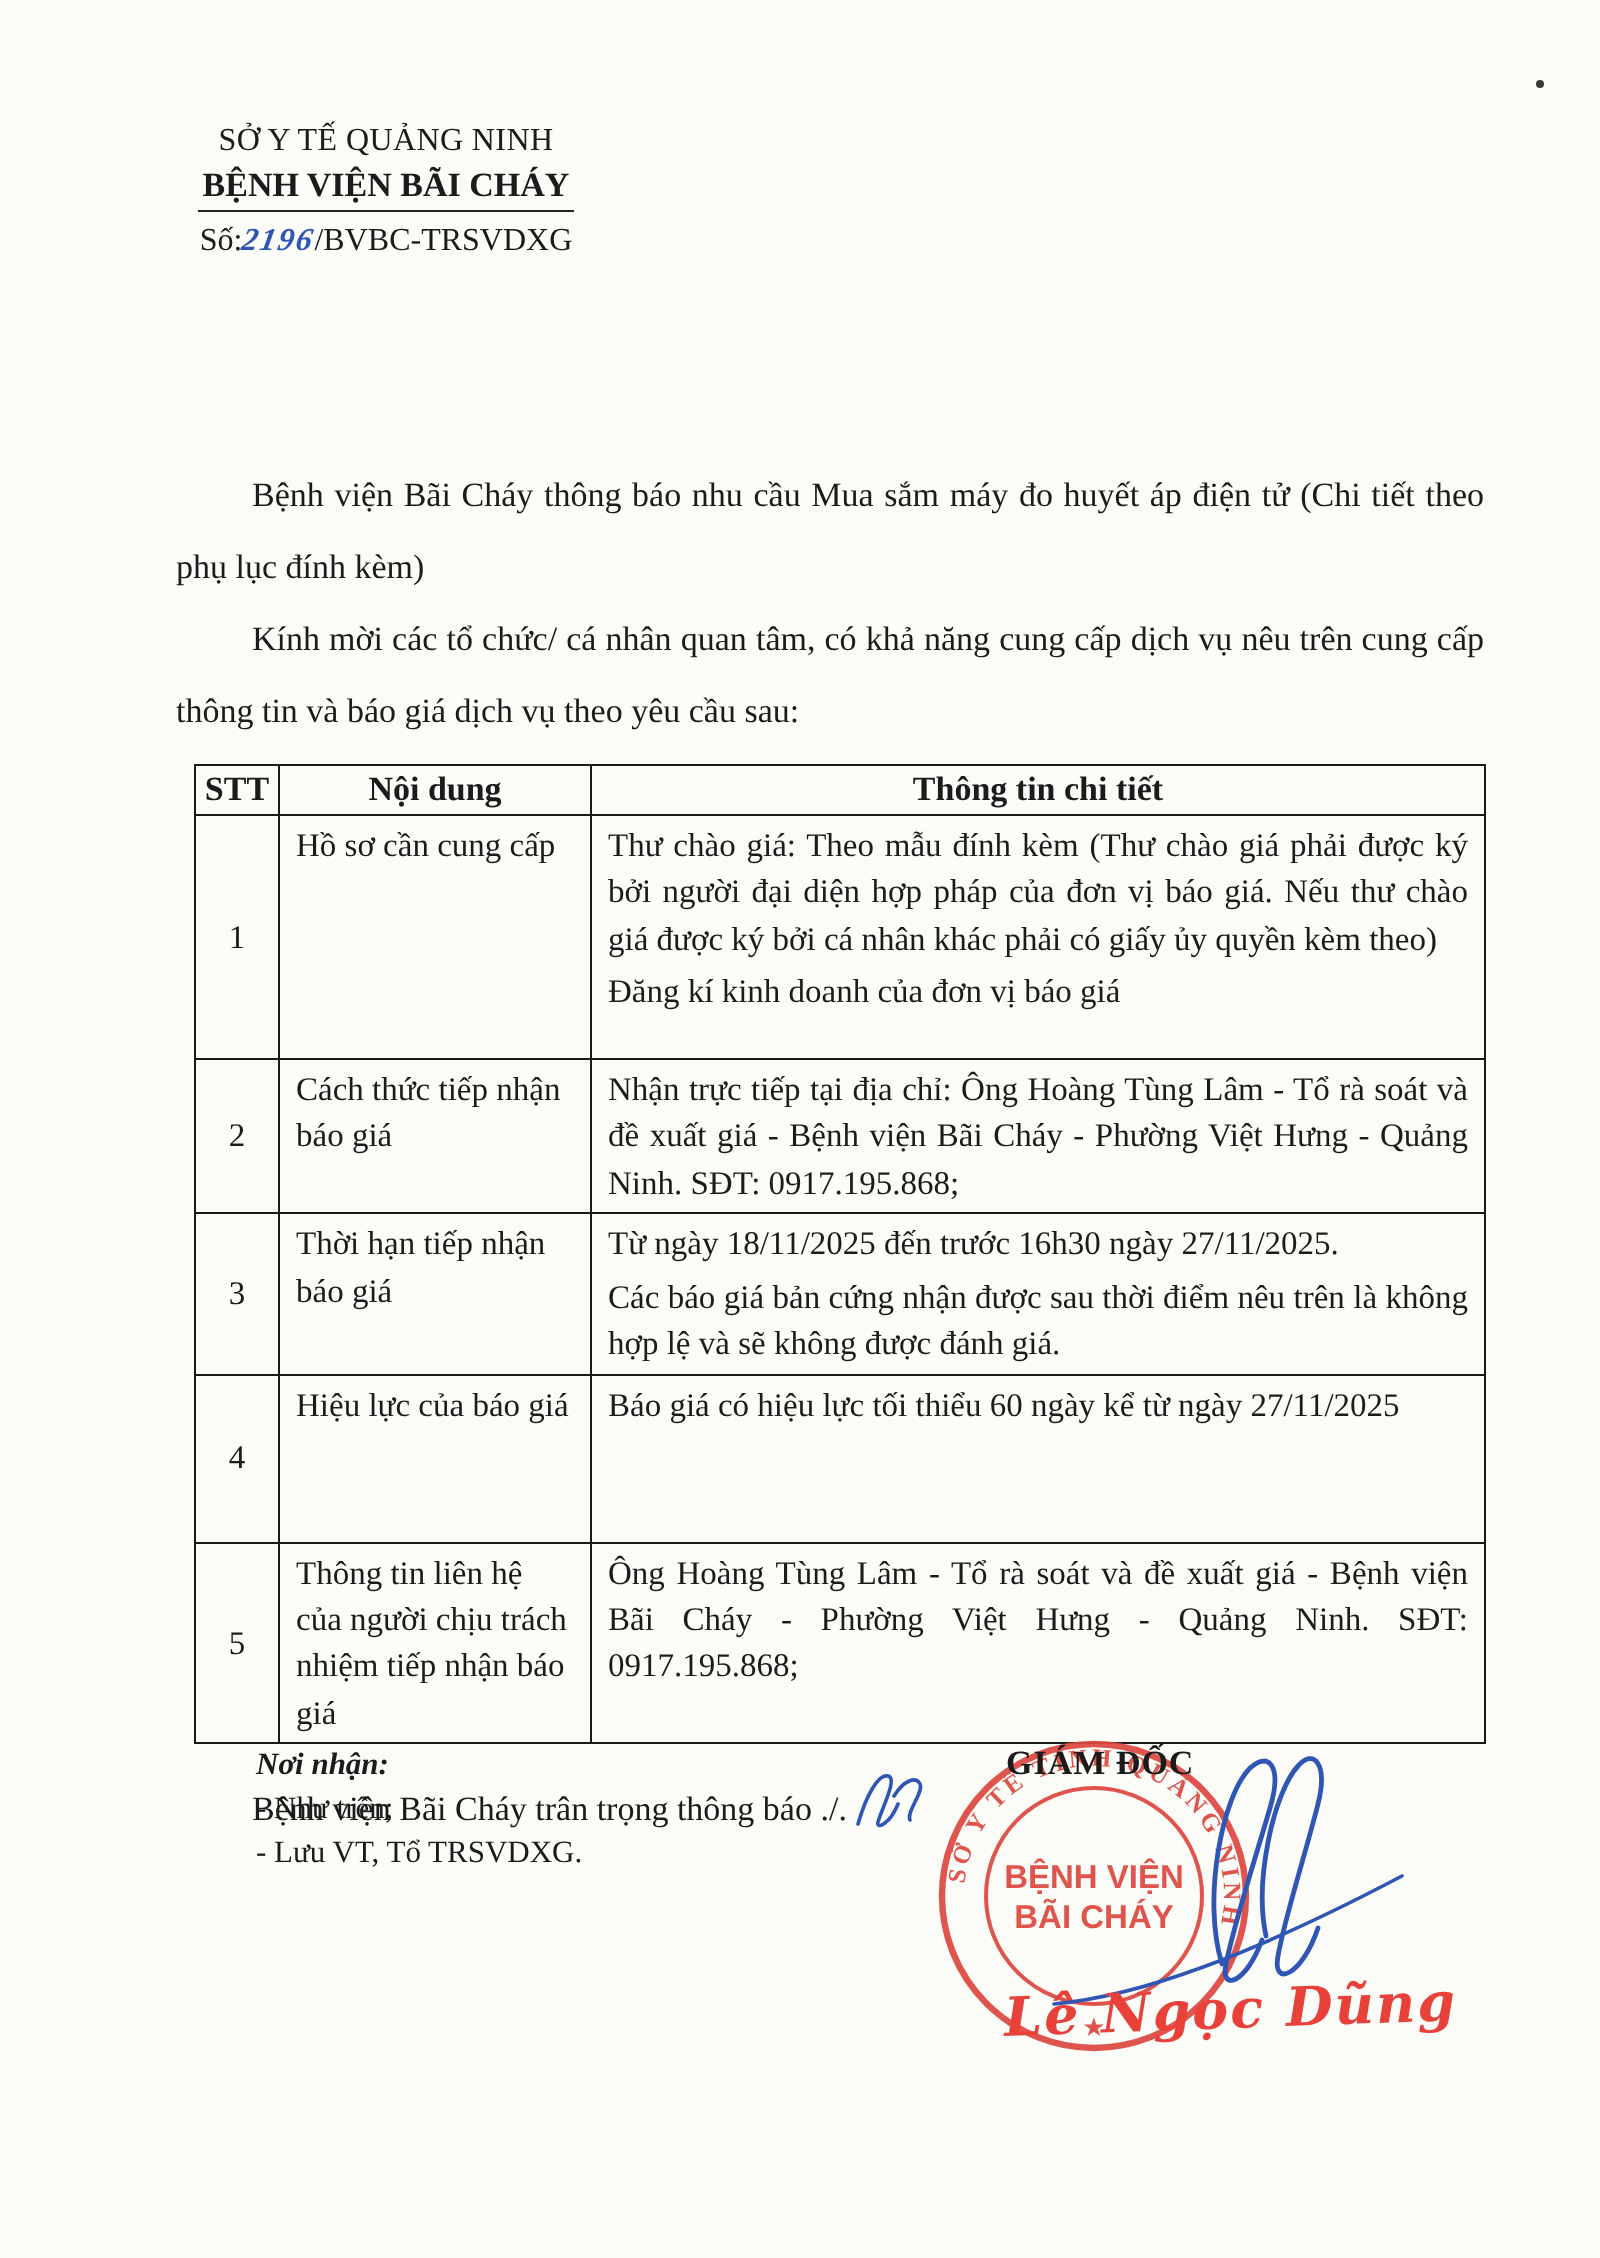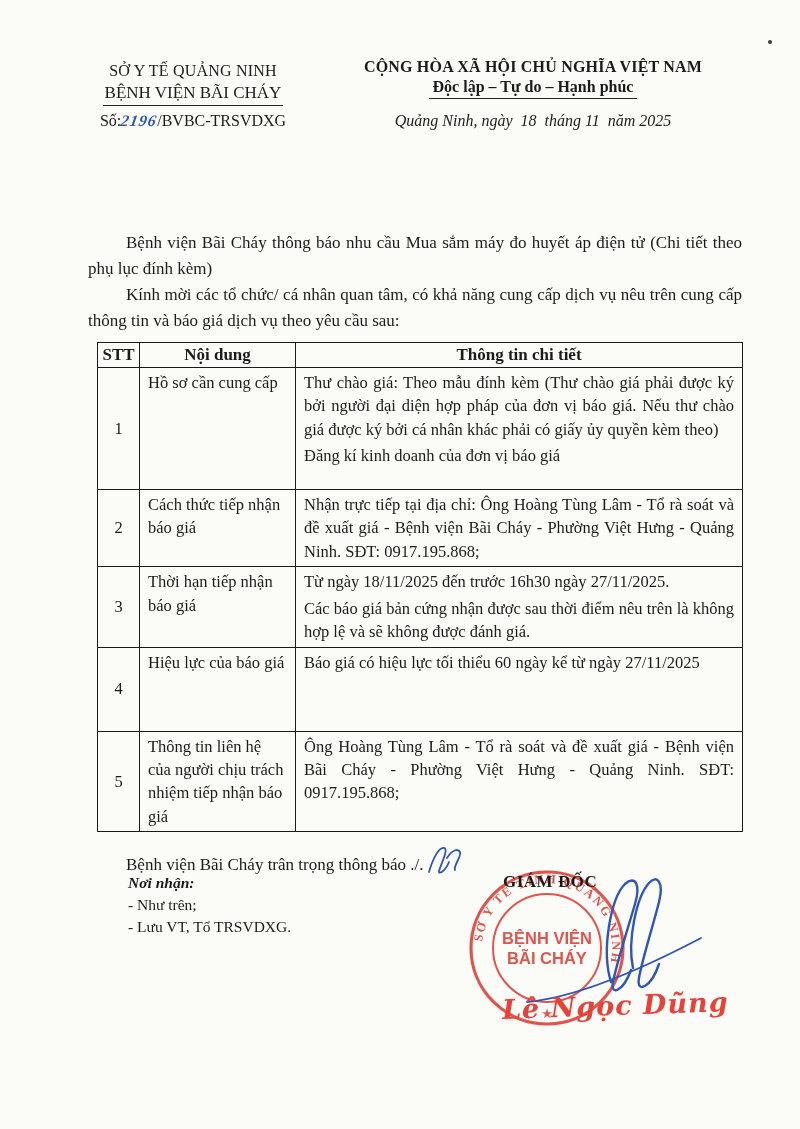--- a/index.html
+++ b/index.html
@@ -13,21 +13,21 @@
   }
   .page { position:absolute; inset:0;border-radius:16px; }
 
   
   .header-left {
     position:absolute; left:82px; top:60px; width:222px;
     text-align:center; font-size:16px; line-height:21px;
   }
   .org-parent { letter-spacing:0.2px; }
   .org-name {
-    font-weight:normal; font-size:17px; display:inline-block;
+    font-weight:bold; font-size:17px; display:inline-block;
     border-bottom:1.6px solid #222; padding:0 2px 2px 2px; margin-top:1px;
   }
   .doc-number { margin-top:4px; font-size:16px; }
   .doc-number .hand {
     color:#2f55b5; font-style:italic; font-weight:bold;
     display:inline-block; transform:skewX(-10deg); letter-spacing:1px;
   }
   .subject { margin-top:2px; font-size:15.5px; line-height:21px; }
 
   .header-right {
@@ -41,21 +41,21 @@
   .place-date { font-style:italic; font-size:16px; margin-top:13px; white-space:pre-wrap; }
 
   .scan-dot {
     position:absolute; left:768px; top:40px; width:4px; height:4px;
     background:#3a3a3a; border-radius:50%;
   }
 
   
   .content { position:absolute; left:88px; top:230px; width:654px; font-size:17px; }
   .salutation { text-align:center; margin-bottom:3px; }
-  .para { text-align:justify; text-indent:38px; line-height:26px; }
+  .para { text-align:justify; text-indent:38px; line-height:36px; }
 
   table { border-collapse:collapse; width:645px; margin:8px 0 0 9px; table-layout:fixed; }
   th, td { border:1.6px solid #1a1a1a; font-size:16.5px; }
   th { padding:2px 2px; text-align:center; font-size:17px; }
   td { padding:3px 8px; vertical-align:top; line-height:1.42; }
   col.c1 { width:42px; } col.c2 { width:156px; } col.c3 { width:447px; }
   td.cell-num { text-align:center; vertical-align:middle; }
   td.cell-detail { text-align:justify; }
   td.cell-detail p + p { margin-top:3px; }
   tbody tr:nth-child(1) td { height:122px; }
@@ -89,25 +89,20 @@
 <div class="page">
 
   <div class="header-left">
     <div class="org-parent">SỞ Y TẾ QUẢNG NINH</div>
     <div><span class="org-name">BỆNH VIỆN BÃI CHÁY</span></div>
     <div class="doc-number">
       <span>Số:</span><span class="hand">2196</span><span>/BVBC-TRSVDXG</span>
     </div>
   </div>
 
-  <div class="header-right">
-    <div class="national-title">CỘNG HÒA XÃ HỘI CHỦ NGHĨA VIỆT NAM</div>
-    <div><span class="motto">Độc lập – Tự do – Hạnh phúc</span></div>
-    <div class="place-date">Quảng Ninh, ngày  18  tháng 11  năm 2025</div>
-  </div>
 
   <div class="scan-dot"></div>
 
   <div class="content">
     <p class="para">Bệnh viện Bãi Cháy thông báo nhu cầu Mua sắm máy đo huyết áp điện tử (Chi tiết theo phụ lục đính kèm)</p>
     <p class="para">Kính mời các tổ chức/ cá nhân quan tâm, có khả năng cung cấp dịch vụ nêu trên cung cấp thông tin và báo giá dịch vụ theo yêu cầu sau:</p>
 
     <table>
       <colgroup>
           <col class="c1">

